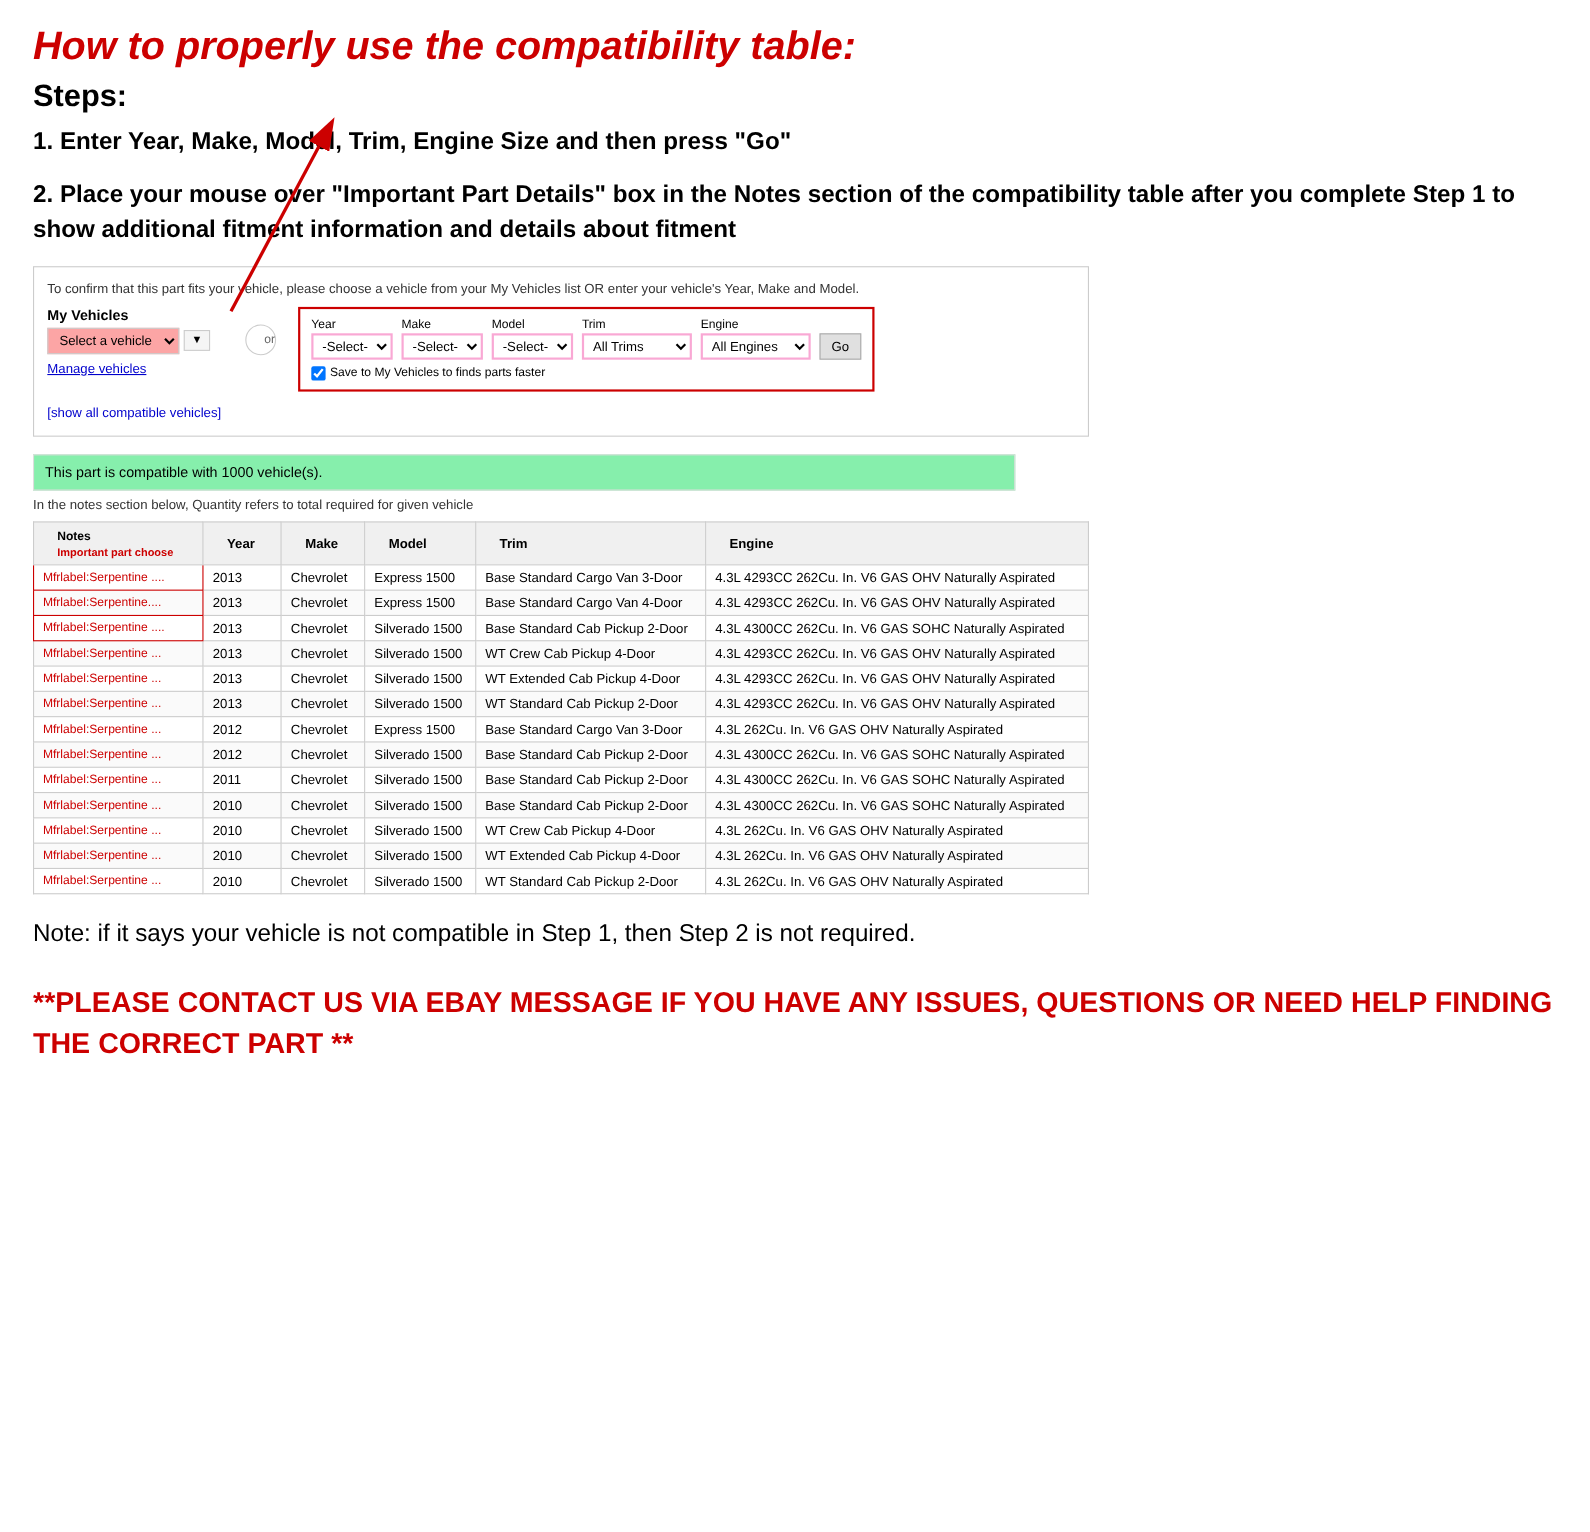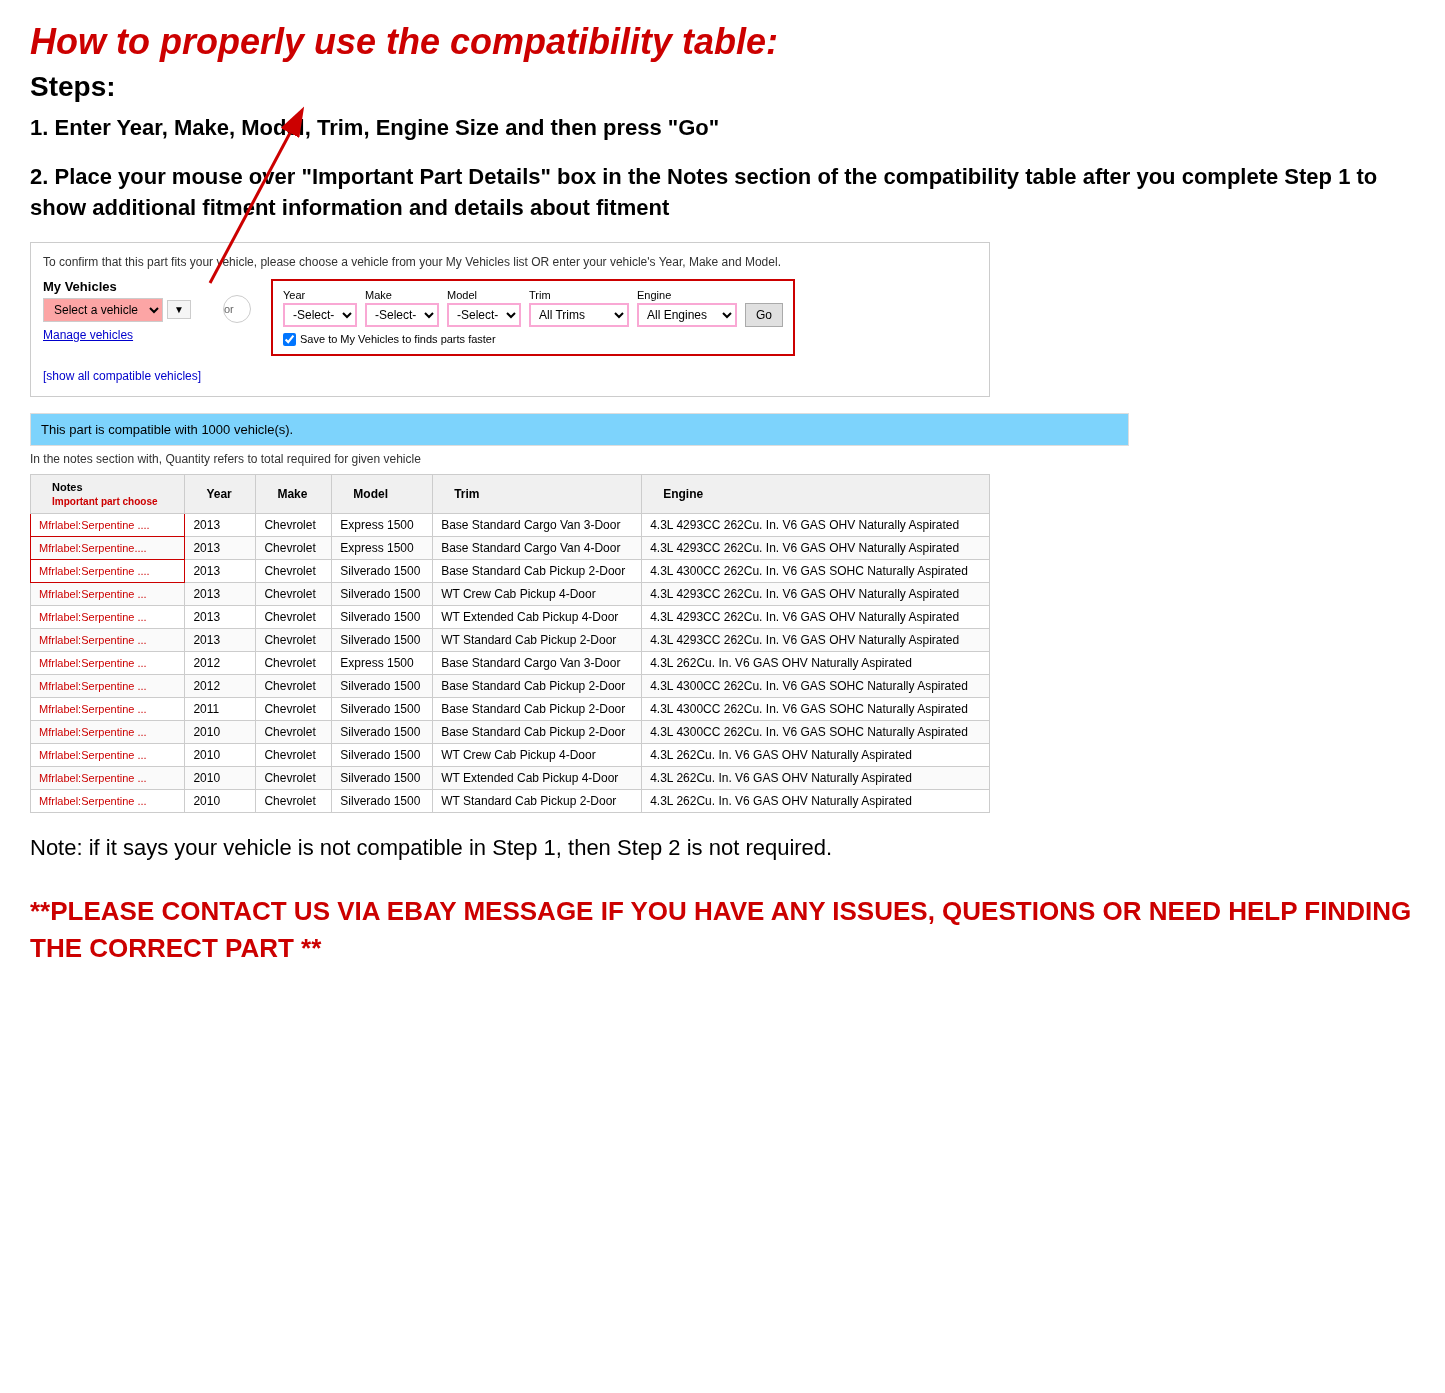--- a/index.html
+++ b/index.html
@@ -101,21 +101,21 @@
       font-size: 12px;
       cursor: pointer;
     }
     .or-circle {
       width: 28px;
       height: 28px;
       border-radius: 50%;
       border: 1px solid #ccc;
       display: flex;
       align-items: center;
-      justify-content: flex-start;
+      justify-content: flex-end;
       font-size: 11px;
       color: #666;
       margin-top: 16px;
       flex-shrink: 0;
     }
     .year-make-section {
       border: 2px solid #cc0000;
       padding: 8px 10px;
       background: #fff;
     }
@@ -148,26 +148,26 @@
       cursor: pointer;
       margin-top: 14px;
     }
     .save-row {
       display: flex;
       align-items: center;
       gap: 4px;
       font-size: 11px;
     }
     .compatible-count-bar {
-      background: #7dd3fc;
+      background: #86efac;
       border: 1px solid #ddd;
       padding: 8px 10px;
       font-size: 13px;
       margin-bottom: 6px;
-      width: 1099px;
+      width: 893px;
     }
     .quantity-note {
       font-size: 12px;
       color: #333;
       margin-bottom: 8px;
     }
     .compat-table {
       width: 960px;
       border-collapse: collapse;
       font-size: 12px;
@@ -295,21 +295,21 @@
       </marker>
     </defs>
     <line x1="80" y1="180" x2="160" y2="30" stroke="#cc0000" stroke-width="3" marker-end="url(#arrowhead)"></line>
   </svg>
 </div>
 
 <div class="compatible-count-bar">
   <span>This part is compatible with 1000 vehicle(s).</span>
 </div>
 
-<div class="quantity-note">In the notes section with, Quantity refers to total required for given vehicle</div>
+<div class="quantity-note">In the notes section below, Quantity refers to total required for given vehicle</div>
 
 <table class="compat-table">
   <thead>
     <tr>
       <th>
         <span class="notes-header">Notes</span><br>
         <span class="notes-sub">Important part choose</span>
       </th>
       <th>Year</th>
       <th>Make</th>

